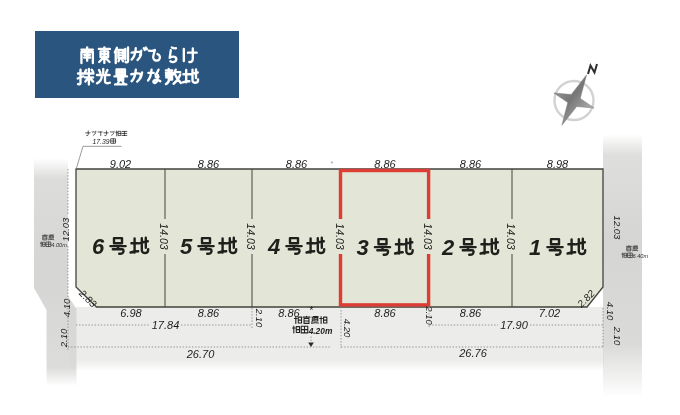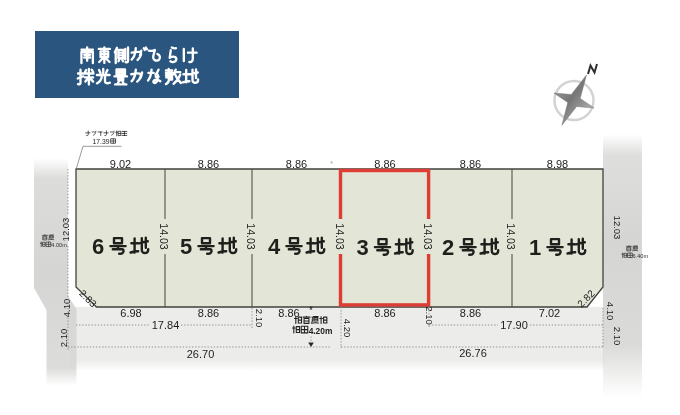--- a/index.html
+++ b/index.html
@@ -1,14 +1,14 @@
 <!DOCTYPE html>
 <html><head><meta charset="utf-8"><style>
 html,body{margin:0;padding:0;background:#fff;}
-#c{position:relative;width:680px;height:415px;background:#fff;overflow:hidden;}
+#c{position:relative;width:680px;height:415px;background:#fff;overflow:hidden;font-style:italic;}
 svg{position:absolute;left:0;top:0;}
 text{font-family:"Liberation Sans",sans-serif;}
 </style></head><body>
 <div id="c">
 <svg width="680" height="415" viewBox="0 0 680 415">
 <defs>
   <path id="g-minami" d="M50 3 V16 M17 16 H83 M17 30 V94 M17 30 H83 M83 30 V94 M50 22 V80 M33 46 H67 M33 62 H67" fill="none" stroke="currentColor" stroke-linecap="round" stroke-linejoin="round"></path>
   <path id="g-higashi" d="M18 12 H82 M50 3 V93 M28 26 H72 V60 H28 Z M28 43 H72 M46 62 L20 88 M54 62 L80 88" fill="none" stroke="currentColor" stroke-linecap="round" stroke-linejoin="round"></path>
   <path id="g-gawa" d="M24 6 L12 32 M17 24 V94 M32 18 H60 V66 H32 Z M32 34 H60 M32 50 H60 M40 68 L33 84 M52 68 L59 84 M72 12 V72 M88 4 V80 C88 90 80 92 74 88" fill="none" stroke="currentColor" stroke-linecap="round" stroke-linejoin="round"></path>
   <path id="g-ga" d="M10 34 C30 30 48 28 58 30 C70 34 64 62 44 76 M34 8 C32 36 24 62 10 74 M66 22 C64 36 62 44 58 52 M80 8 L86 18 M92 4 L98 14" fill="none" stroke="currentColor" stroke-linecap="round" stroke-linejoin="round"></path>

